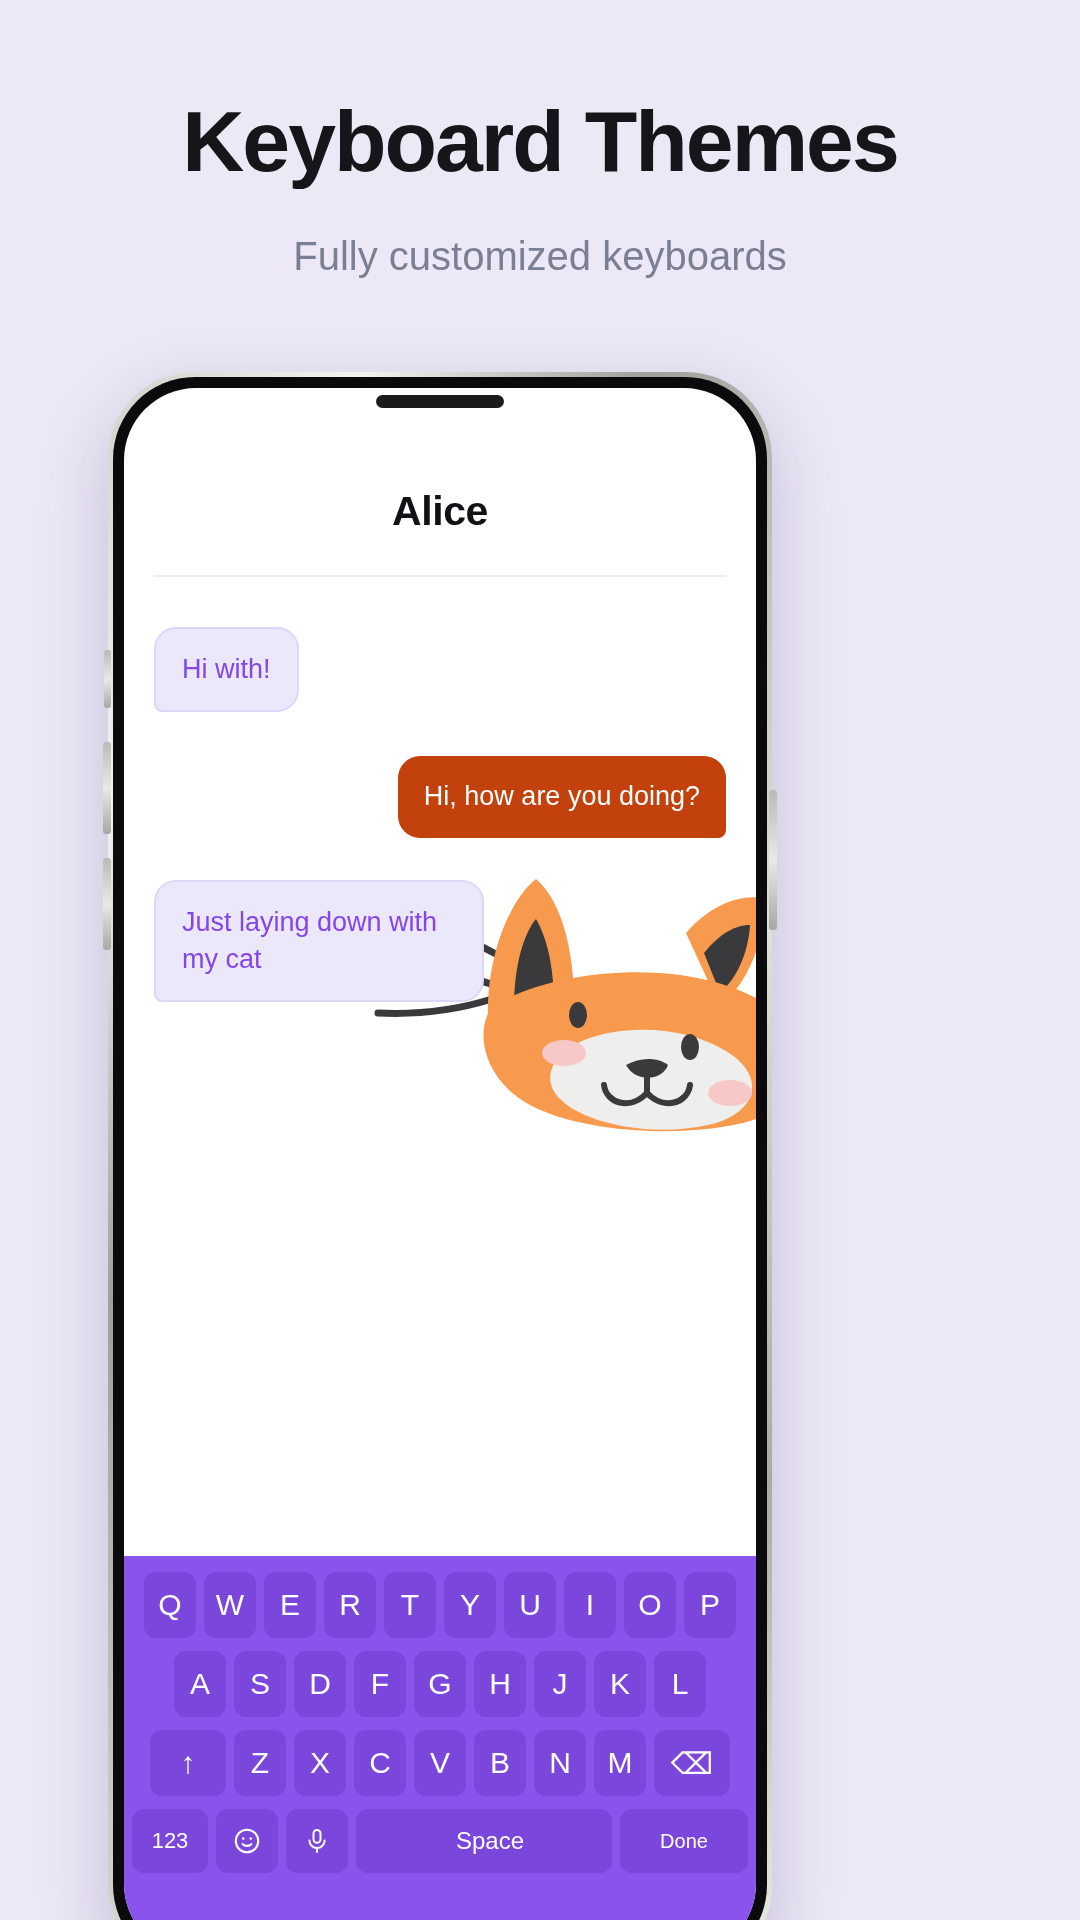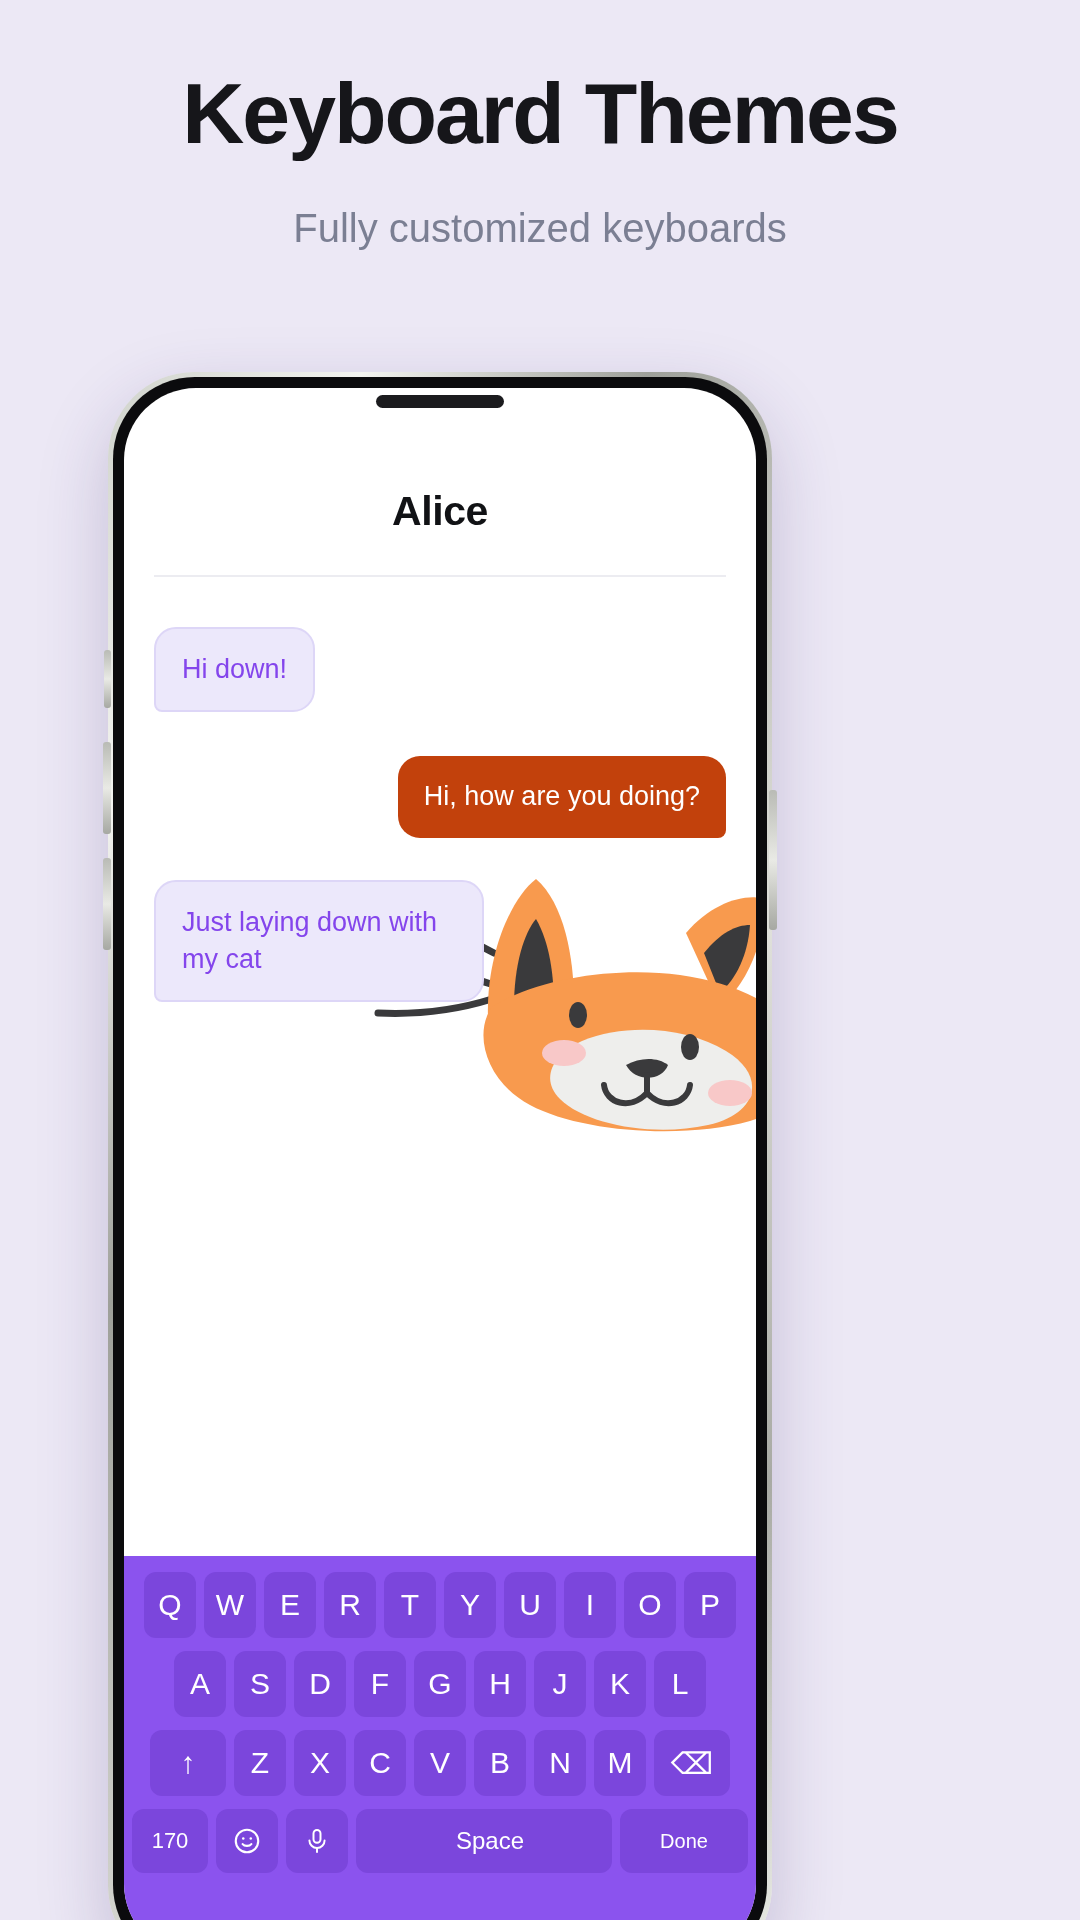--- a/index.html
+++ b/index.html
@@ -5,21 +5,21 @@
   * { margin:0; padding:0; box-sizing:border-box; }
   html,body { width:1080px; height:1920px; }
   body {
     font-family: "Liberation Sans", sans-serif;
     background:#ece8f5;
     position:relative;
     overflow:hidden;
   }
 
   
-  #promo-header { width:1080px; padding-top:68px; text-align:center; }
+  #promo-header { width:1080px; padding-top:96px; text-align:center; }
   #promo-title {
     font-size:86px;
     font-weight:bold;
     color:#16161a;
     letter-spacing:-2px;
     line-height:1.05;
   }
   #promo-subtitle {
     margin-top:48px;
     font-size:40px;
@@ -184,21 +184,21 @@
 
       <div id="chat-header">
         <div id="contact-name">Alice</div>
         <div id="header-divider"></div>
       </div>
 
       <div id="chat-body">
 
         <div class="row" id="msg-row-1">
           <div class="bubble incoming">
-            <span>Hi down!</span>
+            <span>Hi with!</span>
           </div>
         </div>
 
         <div class="row right" id="msg-row-2">
           <div class="bubble outgoing">
             <span>Hi, how are you doing?</span>
           </div>
         </div>
 
         <div class="row" id="msg-row-3">
@@ -286,21 +286,21 @@
           <div class="key">V</div>
           <div class="key">B</div>
           <div class="key">N</div>
           <div class="key">M</div>
           <div class="key wide">
             <span>⌫</span>
           </div>
         </div>
 
         <div class="kb-row" id="kb-row-4">
-          <div class="key k-123">170</div>
+          <div class="key k-123">123</div>
           <div class="key k-icon">
             <svg width="30" height="30" viewBox="0 0 24 24" fill="none" stroke="#fff" stroke-width="1.7">
               <circle cx="12" cy="12" r="9"></circle>
               <circle cx="9" cy="10" r="1" fill="#fff" stroke="none"></circle>
               <circle cx="15" cy="10" r="1" fill="#fff" stroke="none"></circle>
               <path d="M8.5 14.5 C 10 16.4, 14 16.4, 15.5 14.5" stroke-linecap="round"></path>
             </svg>
           </div>
           <div class="key k-icon">
             <svg width="28" height="28" viewBox="0 0 24 24" fill="none" stroke="#fff" stroke-width="1.7">

